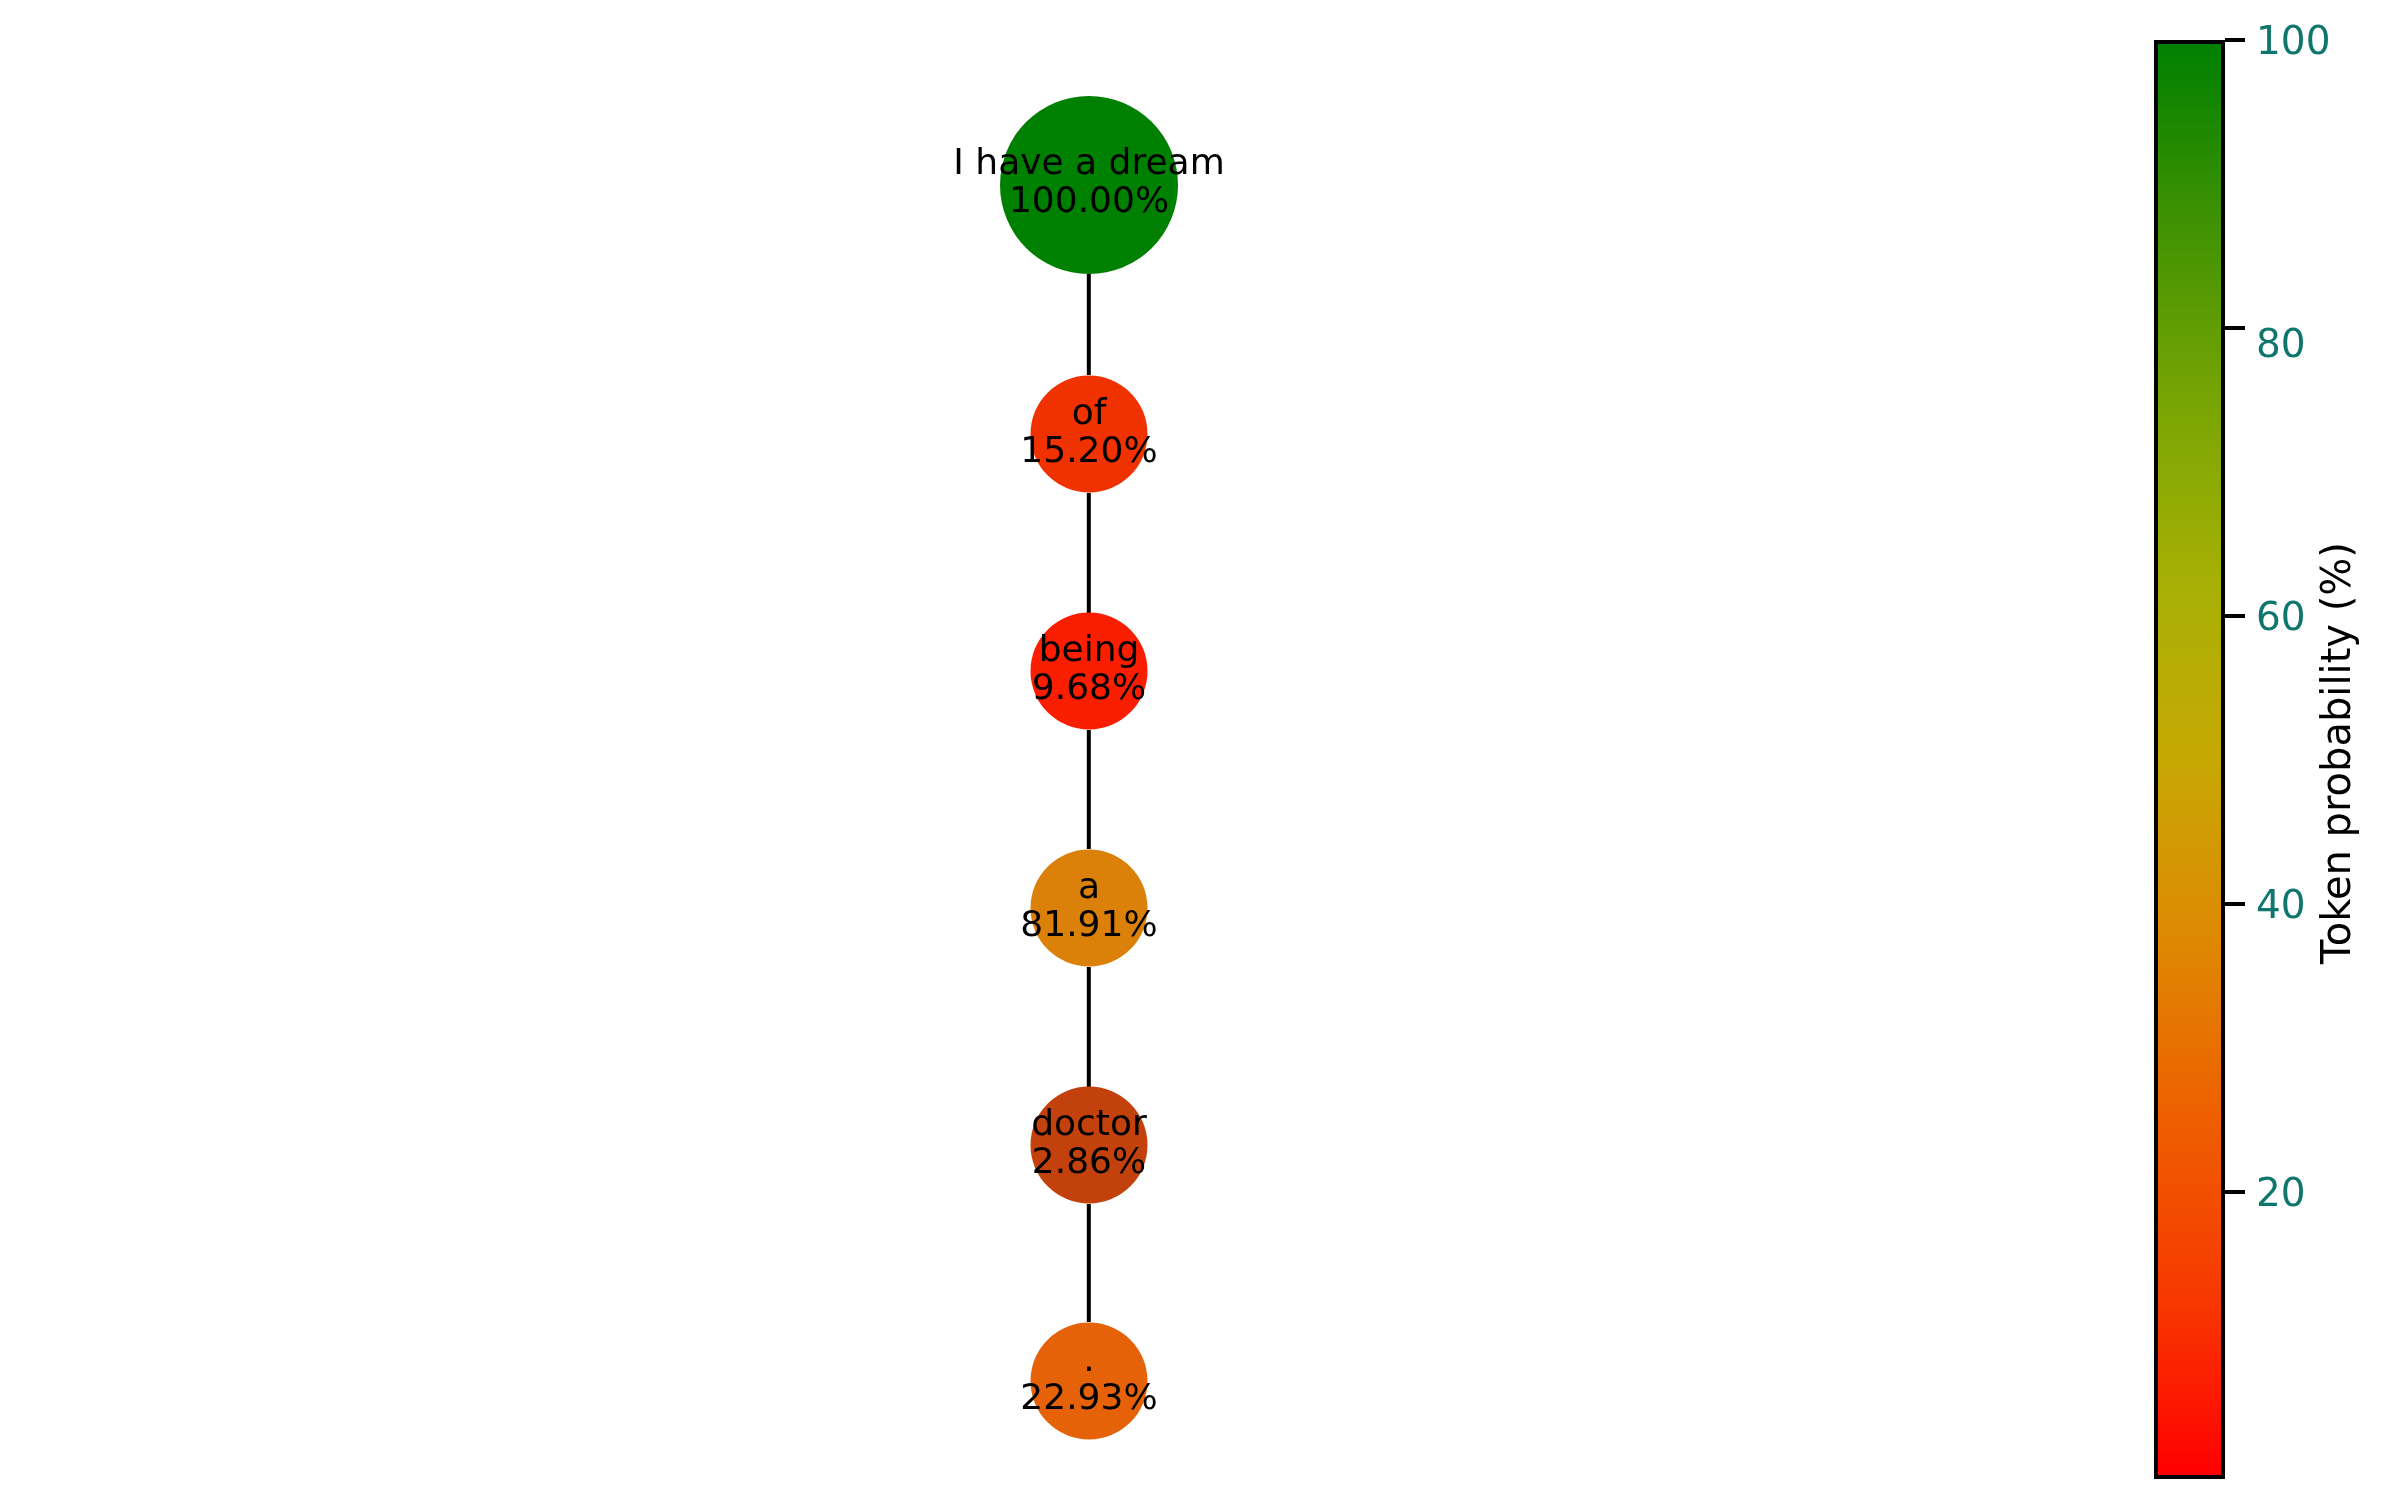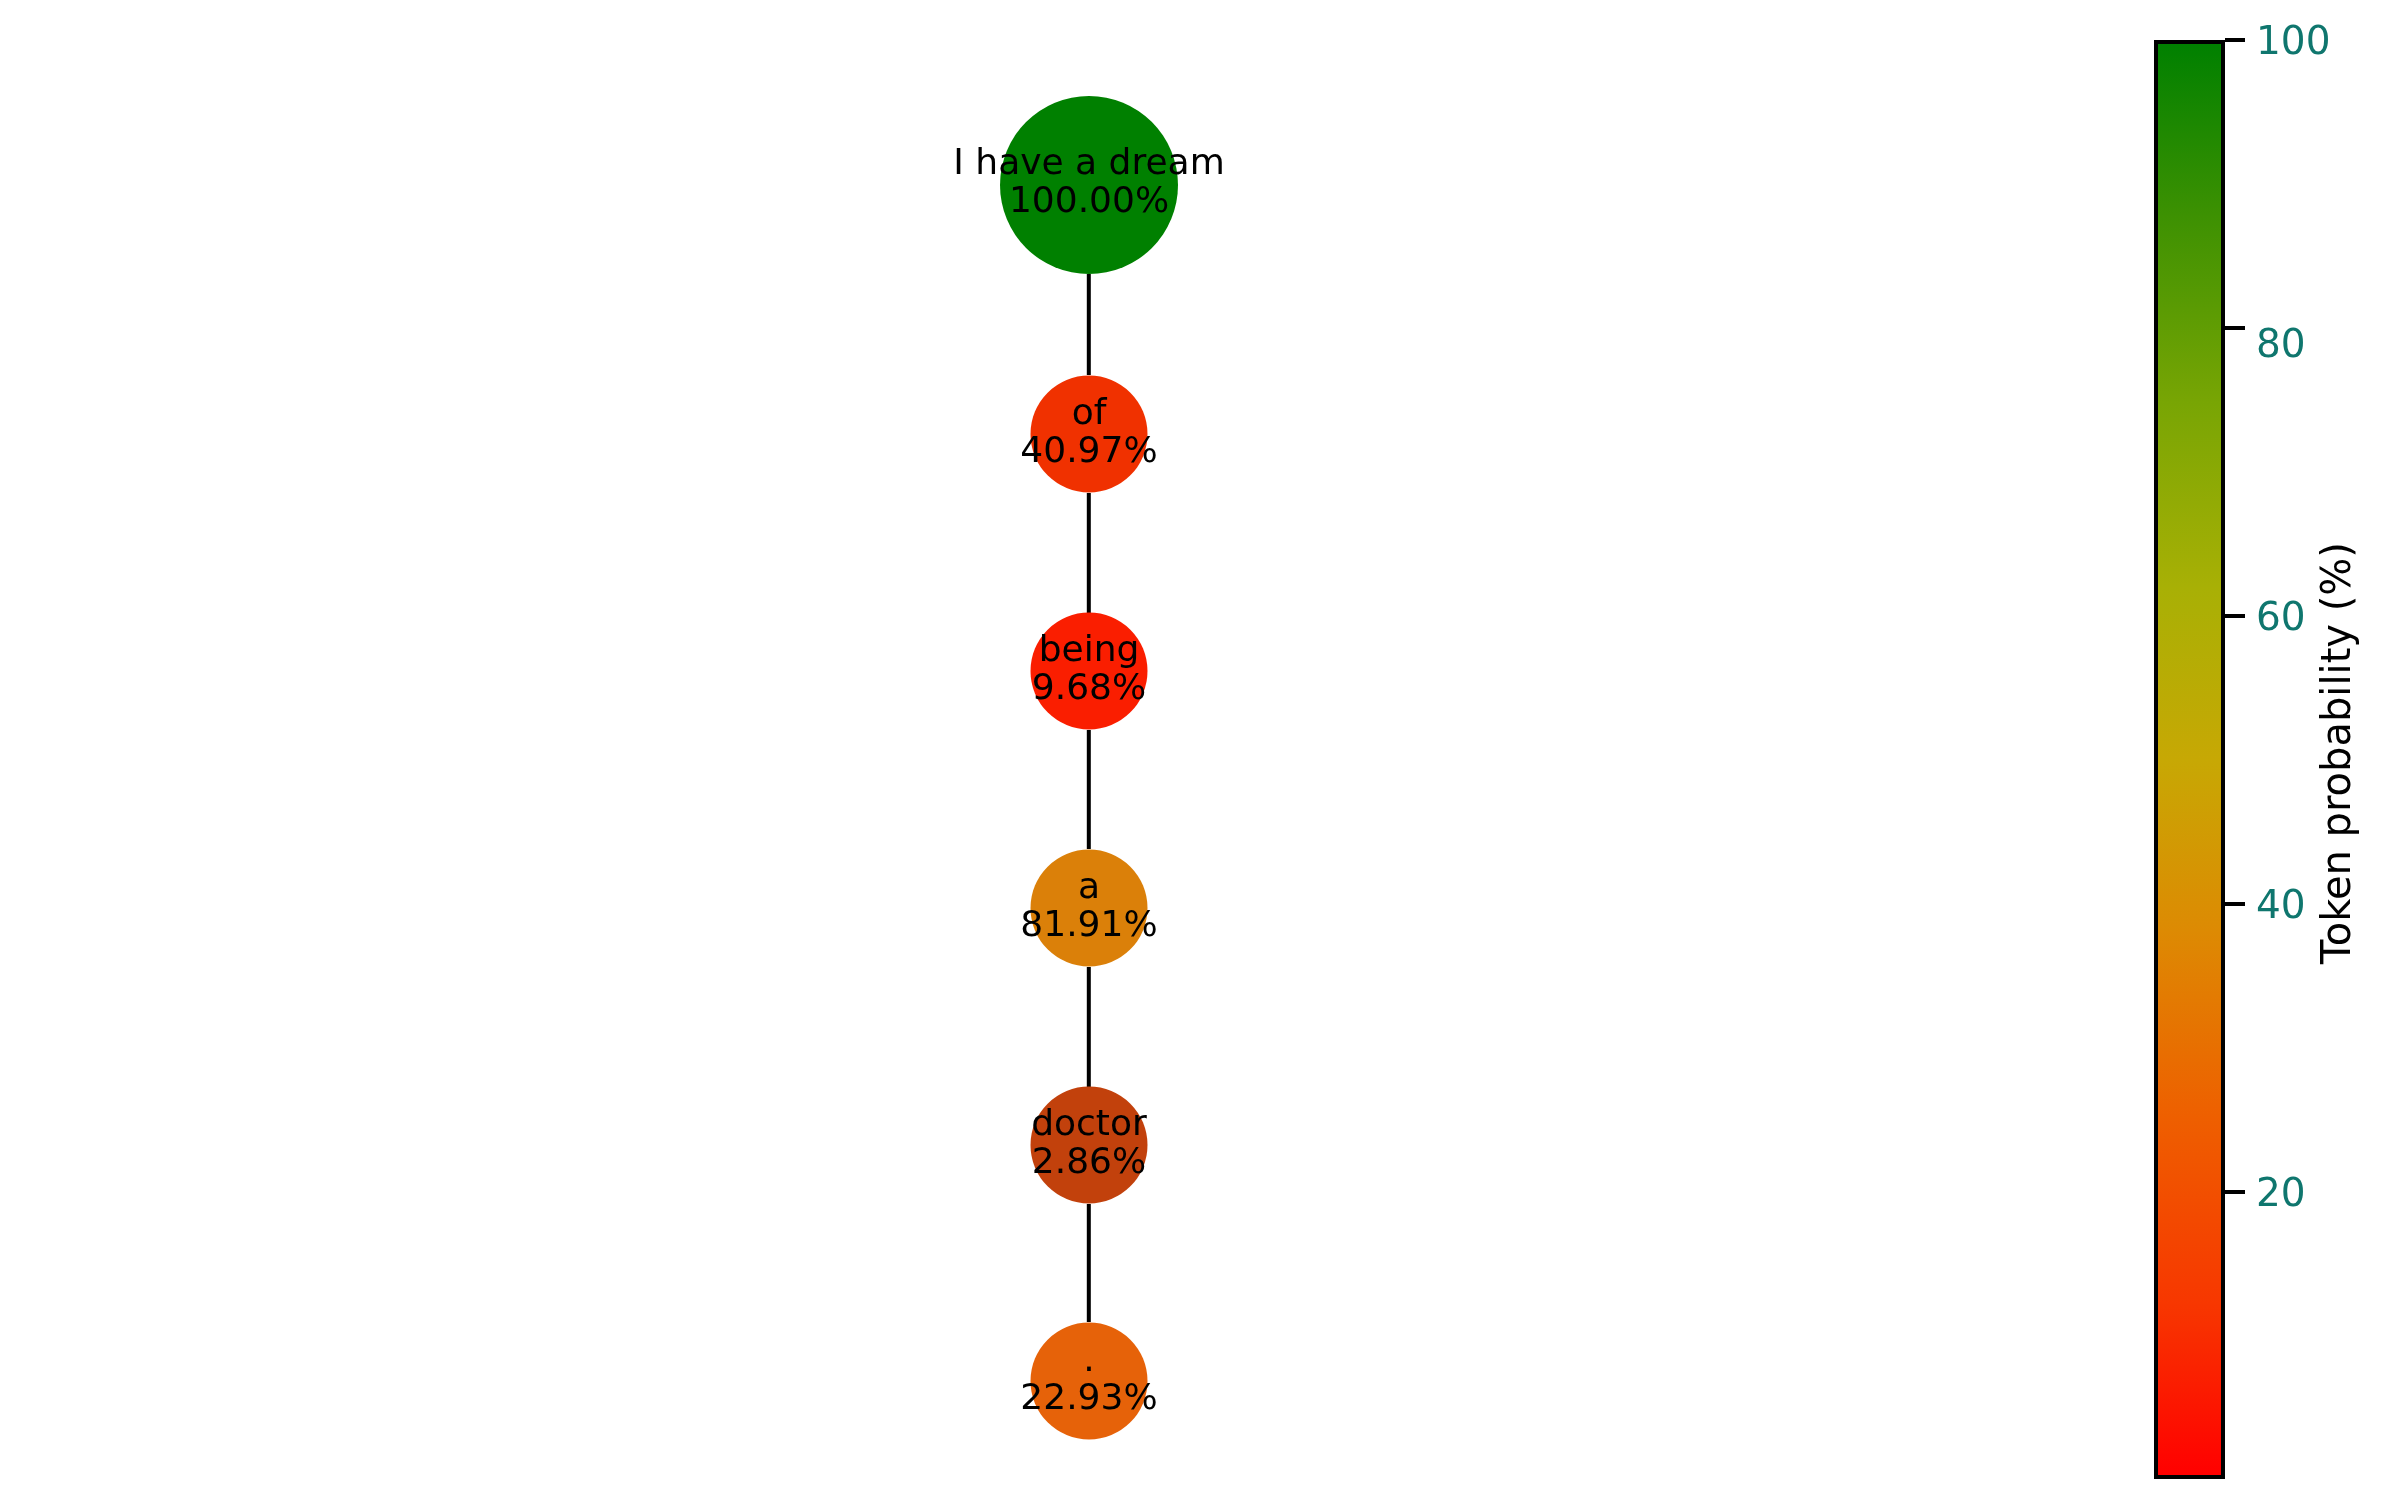--- a/index.html
+++ b/index.html
@@ -124,21 +124,21 @@
     <div class="edge" style="top: 467px; height: 120px;"></div>
     <div class="edge" style="top: 704px; height: 119px;"></div>
     <div class="edge" style="top: 941px; height: 120px;"></div>
     <div class="edge" style="top: 1178px; height: 118px;"></div>
     <div class="node" style="left: 1089px; top: 159px; width: 178px; height: 178px; background-color: rgb(0, 128, 0);">
       <div class="node-label node-token" style="top: 48px;">I have a dream</div>
       <div class="node-label node-prob" style="top: 86px;">100.00%</div>
     </div>
     <div class="node" style="left: 1089px; top: 408px; width: 117px; height: 117px; background-color: rgb(240, 49, 0);">
       <div class="node-label node-token" style="top: 18px;">of</div>
-      <div class="node-label node-prob" style="top: 56px;">40.97%</div>
+      <div class="node-label node-prob" style="top: 56px;">15.20%</div>
     </div>
     <div class="node" style="left: 1089px; top: 645px; width: 117px; height: 117px; background-color: rgb(250, 30, 0);">
       <div class="node-label node-token" style="top: 18px;">being</div>
       <div class="node-label node-prob" style="top: 56px;">9.68%</div>
     </div>
     <div class="node" style="left: 1089px; top: 882px; width: 117px; height: 117px; background-color: rgb(219, 128, 9);">
       <div class="node-label node-token" style="top: 18px;">a</div>
       <div class="node-label node-prob" style="top: 56px;">81.91%</div>
     </div>
     <div class="node" style="left: 1089px; top: 1119px; width: 117px; height: 117px; background-color: #c2410c;">

